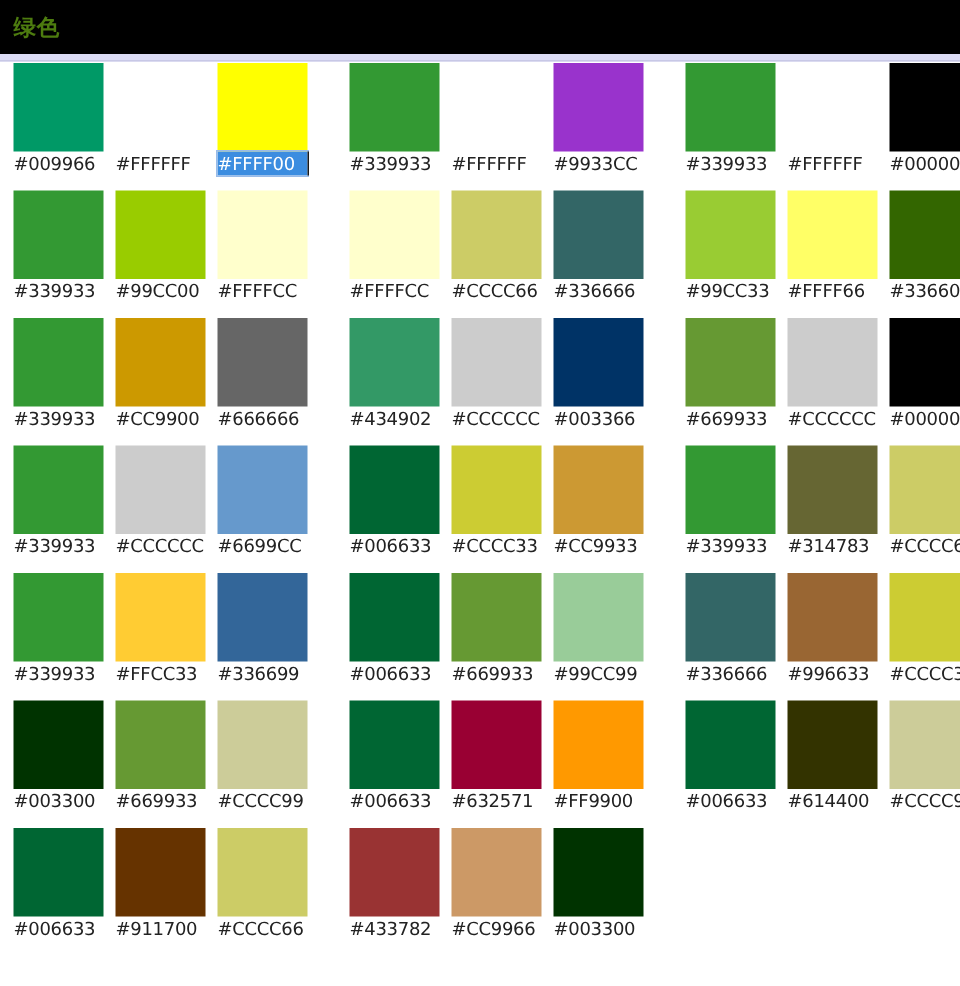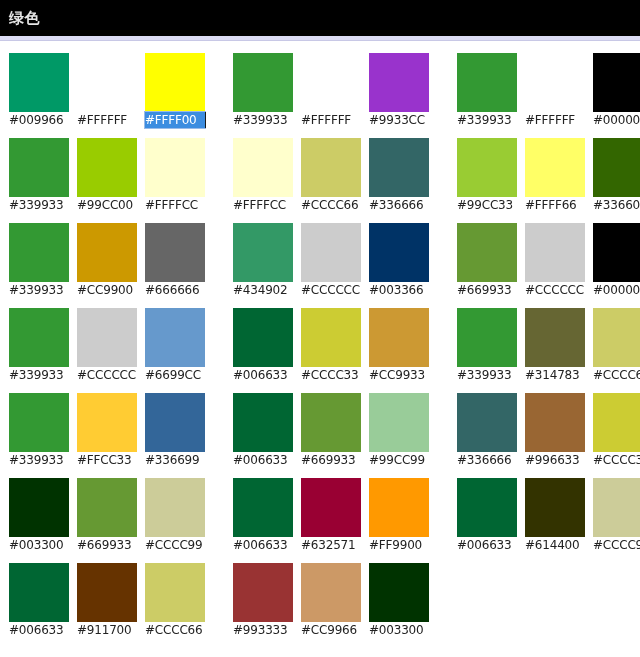--- a/index.html
+++ b/index.html
@@ -18,37 +18,37 @@
   
   #title-bar {
     height: 36px;
     background: #000000;
     display: flex;
     align-items: center;
     padding-left: 9px;
     box-sizing: border-box;
   }
   #title-text {
-    color: #e5e5e5;
+    color: #4d7c0f;
     font-size: 15px;
     font-weight: bold;
     font-family: "DejaVu Sans", "Liberation Sans", sans-serif;
     letter-spacing: 0.5px;
   }
   #title-underline {
     height: 5px;
     background: #dcdcf5;
     border-bottom: 1px solid #c8c8e6;
     box-sizing: border-box;
   }
 
   
   #palette-board {
     position: relative;
-    padding-top: 12px;
+    padding-top: 1px;
     display: flex;
     align-items: flex-start;
   }
   .palette-group {
     display: flex;
     flex-direction: column;
   }
   #group-0 { margin-left: 9px; }
   #group-1 { margin-left: 28px; }
   #group-2 { margin-left: 28px; }
@@ -269,21 +269,21 @@
           <div class="swatch-label">#FF9900</div>
         </div>
       </div>
       <div class="swatch-row">
         <div class="swatch-cells">
           <div class="swatch-cell" style="background: rgb(153, 51, 51);"></div>
           <div class="swatch-cell" style="background: rgb(204, 153, 102);"></div>
           <div class="swatch-cell" style="background: rgb(0, 51, 0);"></div>
         </div>
         <div class="swatch-labels">
-          <div class="swatch-label">#993333</div>
+          <div class="swatch-label">#433782</div>
           <div class="swatch-label">#CC9966</div>
           <div class="swatch-label">#003300</div>
         </div>
       </div>
     </div>
     <div class="palette-group" id="group-2">
       <div class="swatch-row">
         <div class="swatch-cells">
           <div class="swatch-cell" style="background: rgb(51, 153, 51);"></div>
           <div class="swatch-cell" style="background: rgb(255, 255, 255);"></div>

